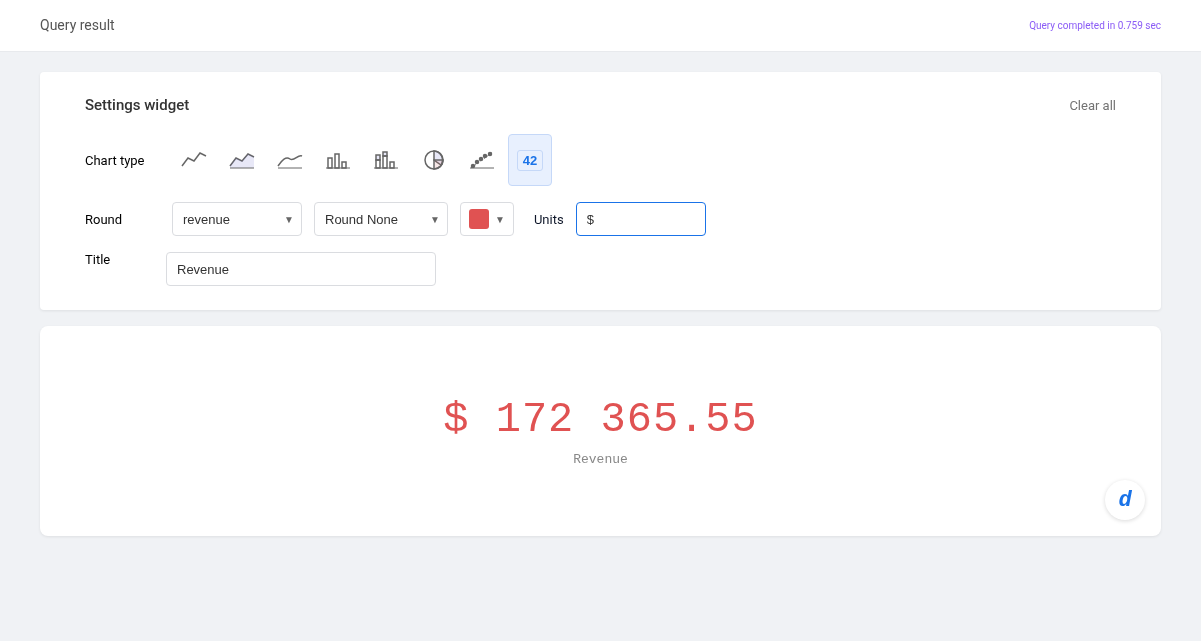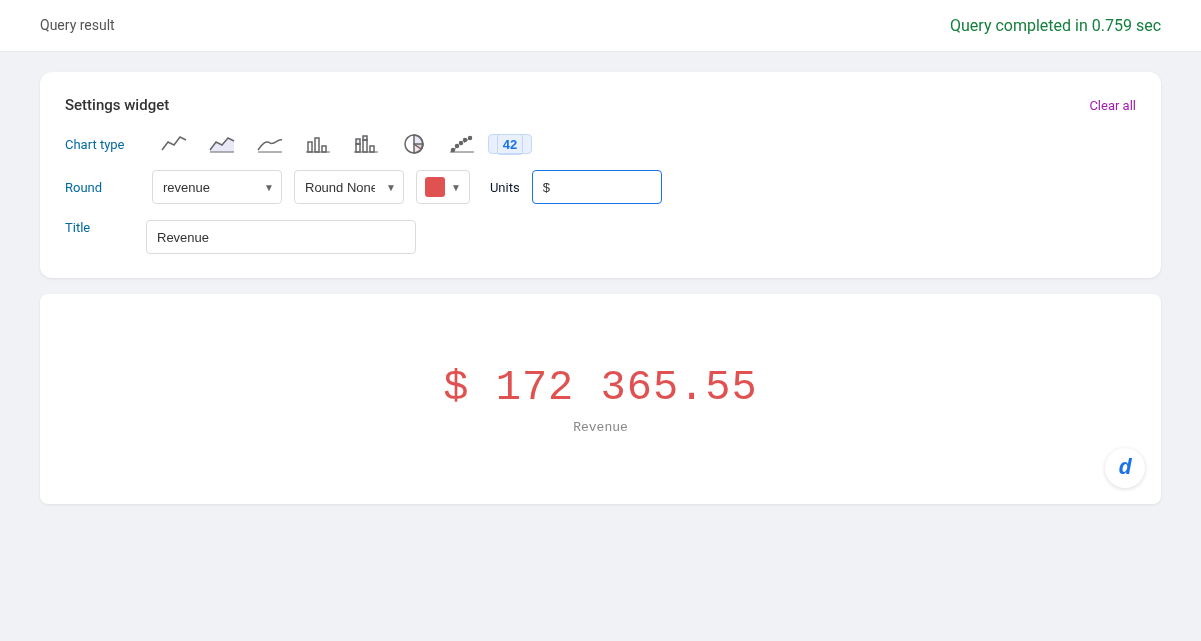--- a/index.html
+++ b/index.html
@@ -37,79 +37,79 @@
       font-size: 14px;
       border-bottom: 2px solid transparent;
       padding-bottom: 0;
       position: relative;
     }
     .tab.active {
       color: #1a73e8;
       border-bottom: 2px solid #1a73e8;
     }
     .query-status {
-      color: #15803d;
-      font-size: 16px;
+      color: #8b5cf6;
+      font-size: 10px;
     }
 
     
     .main {
       padding: 20px 40px;
       display: flex;
       flex-direction: column;
       gap: 16px;
     }
 
     
     .card {
       background: #fff;
-      border-radius: 12px;
-      padding: 24px 25px;
+      border-radius: 4px;
+      padding: 24px 45px;
       box-shadow: 0 1px 3px rgba(0,0,0,0.08);
     }
 
     .card-header {
       display: flex;
       justify-content: space-between;
       align-items: center;
       margin-bottom: 20px;
     }
     .card-title {
       font-size: 15px;
       font-weight: 500;
       color: #333;
     }
     .clear-all {
-      color: #a21caf;
+      color: #737373;
       font-size: 13px;
       cursor: pointer;
     }
 
     
     .settings-row {
       display: flex;
       align-items: center;
       gap: 12px;
       margin-bottom: 16px;
     }
     .settings-label {
       font-size: 13px;
-      color: #0369a1;
+      color: #000000;
       min-width: 75px;
     }
 
     
     .chart-types {
       display: flex;
       gap: 4px;
       align-items: center;
     }
     .chart-type-btn {
       width: 44px;
-      height: 20px;
+      height: 52px;
       border: 1px solid transparent;
       border-radius: 4px;
       background: transparent;
       cursor: pointer;
       display: flex;
       align-items: center;
       justify-content: center;
       color: #666;
     }
     .chart-type-btn.active {
@@ -148,21 +148,21 @@
     }
     .select-arrow {
       position: absolute;
       right: 8px;
       pointer-events: none;
       color: #666;
       font-size: 10px;
     }
 
     .metric-select { width: 130px; }
-    .round-select { width: 110px; }
+    .round-select { width: 134px; }
 
     
     .color-picker-wrapper {
       position: relative;
       display: inline-flex;
       align-items: center;
       border: 1px solid #dadce0;
       border-radius: 4px;
       height: 34px;
       padding: 0 8px;

